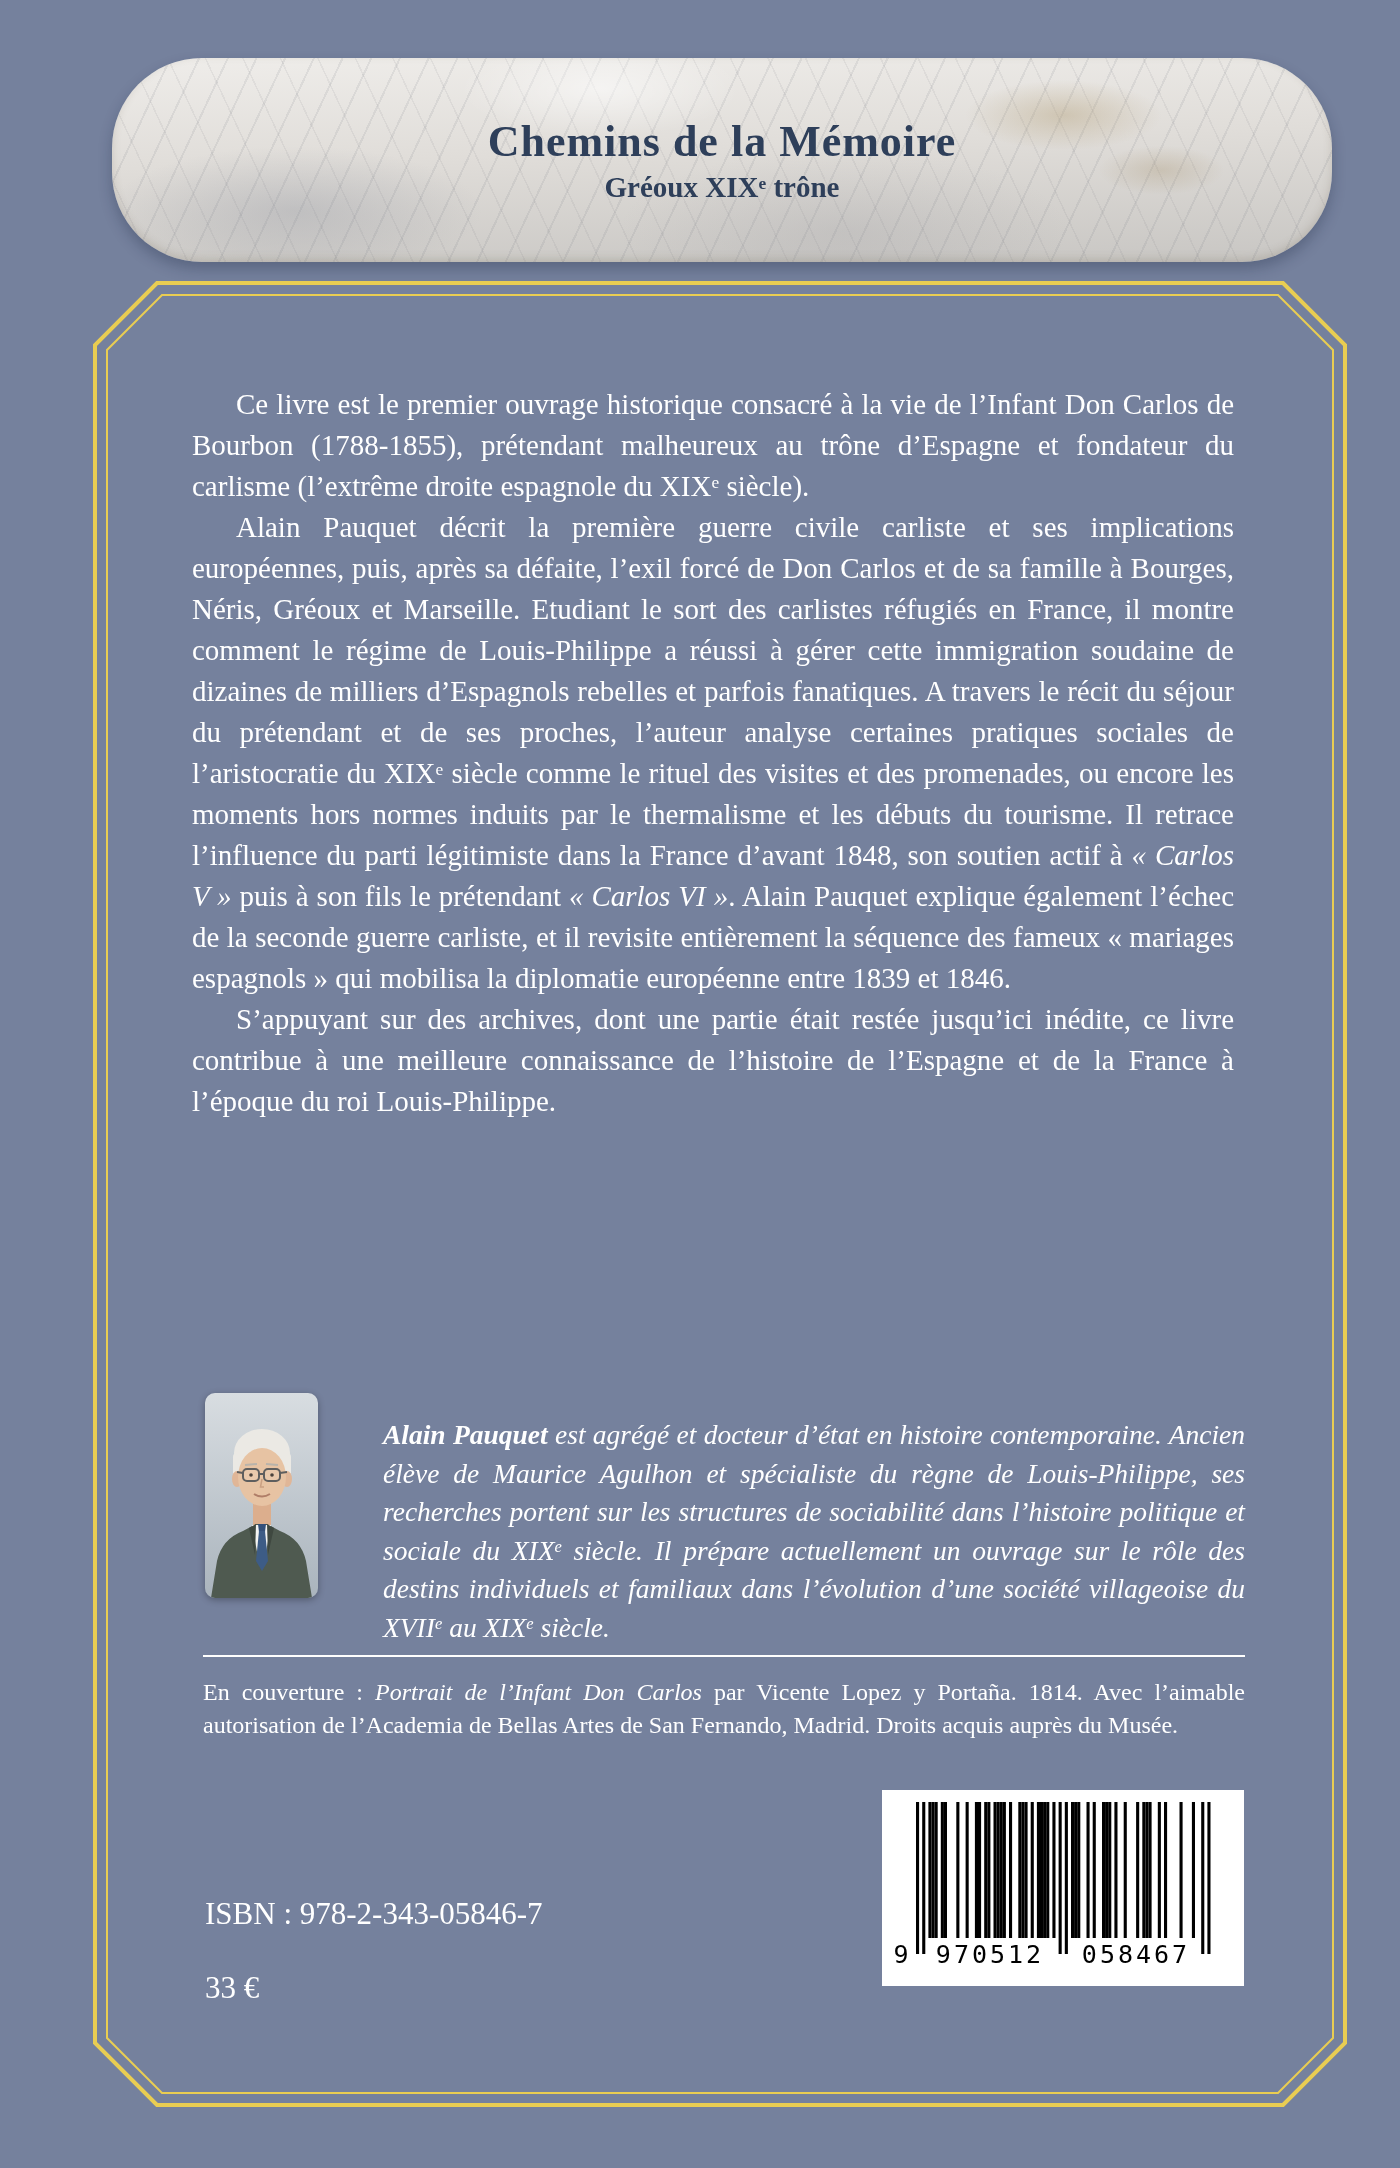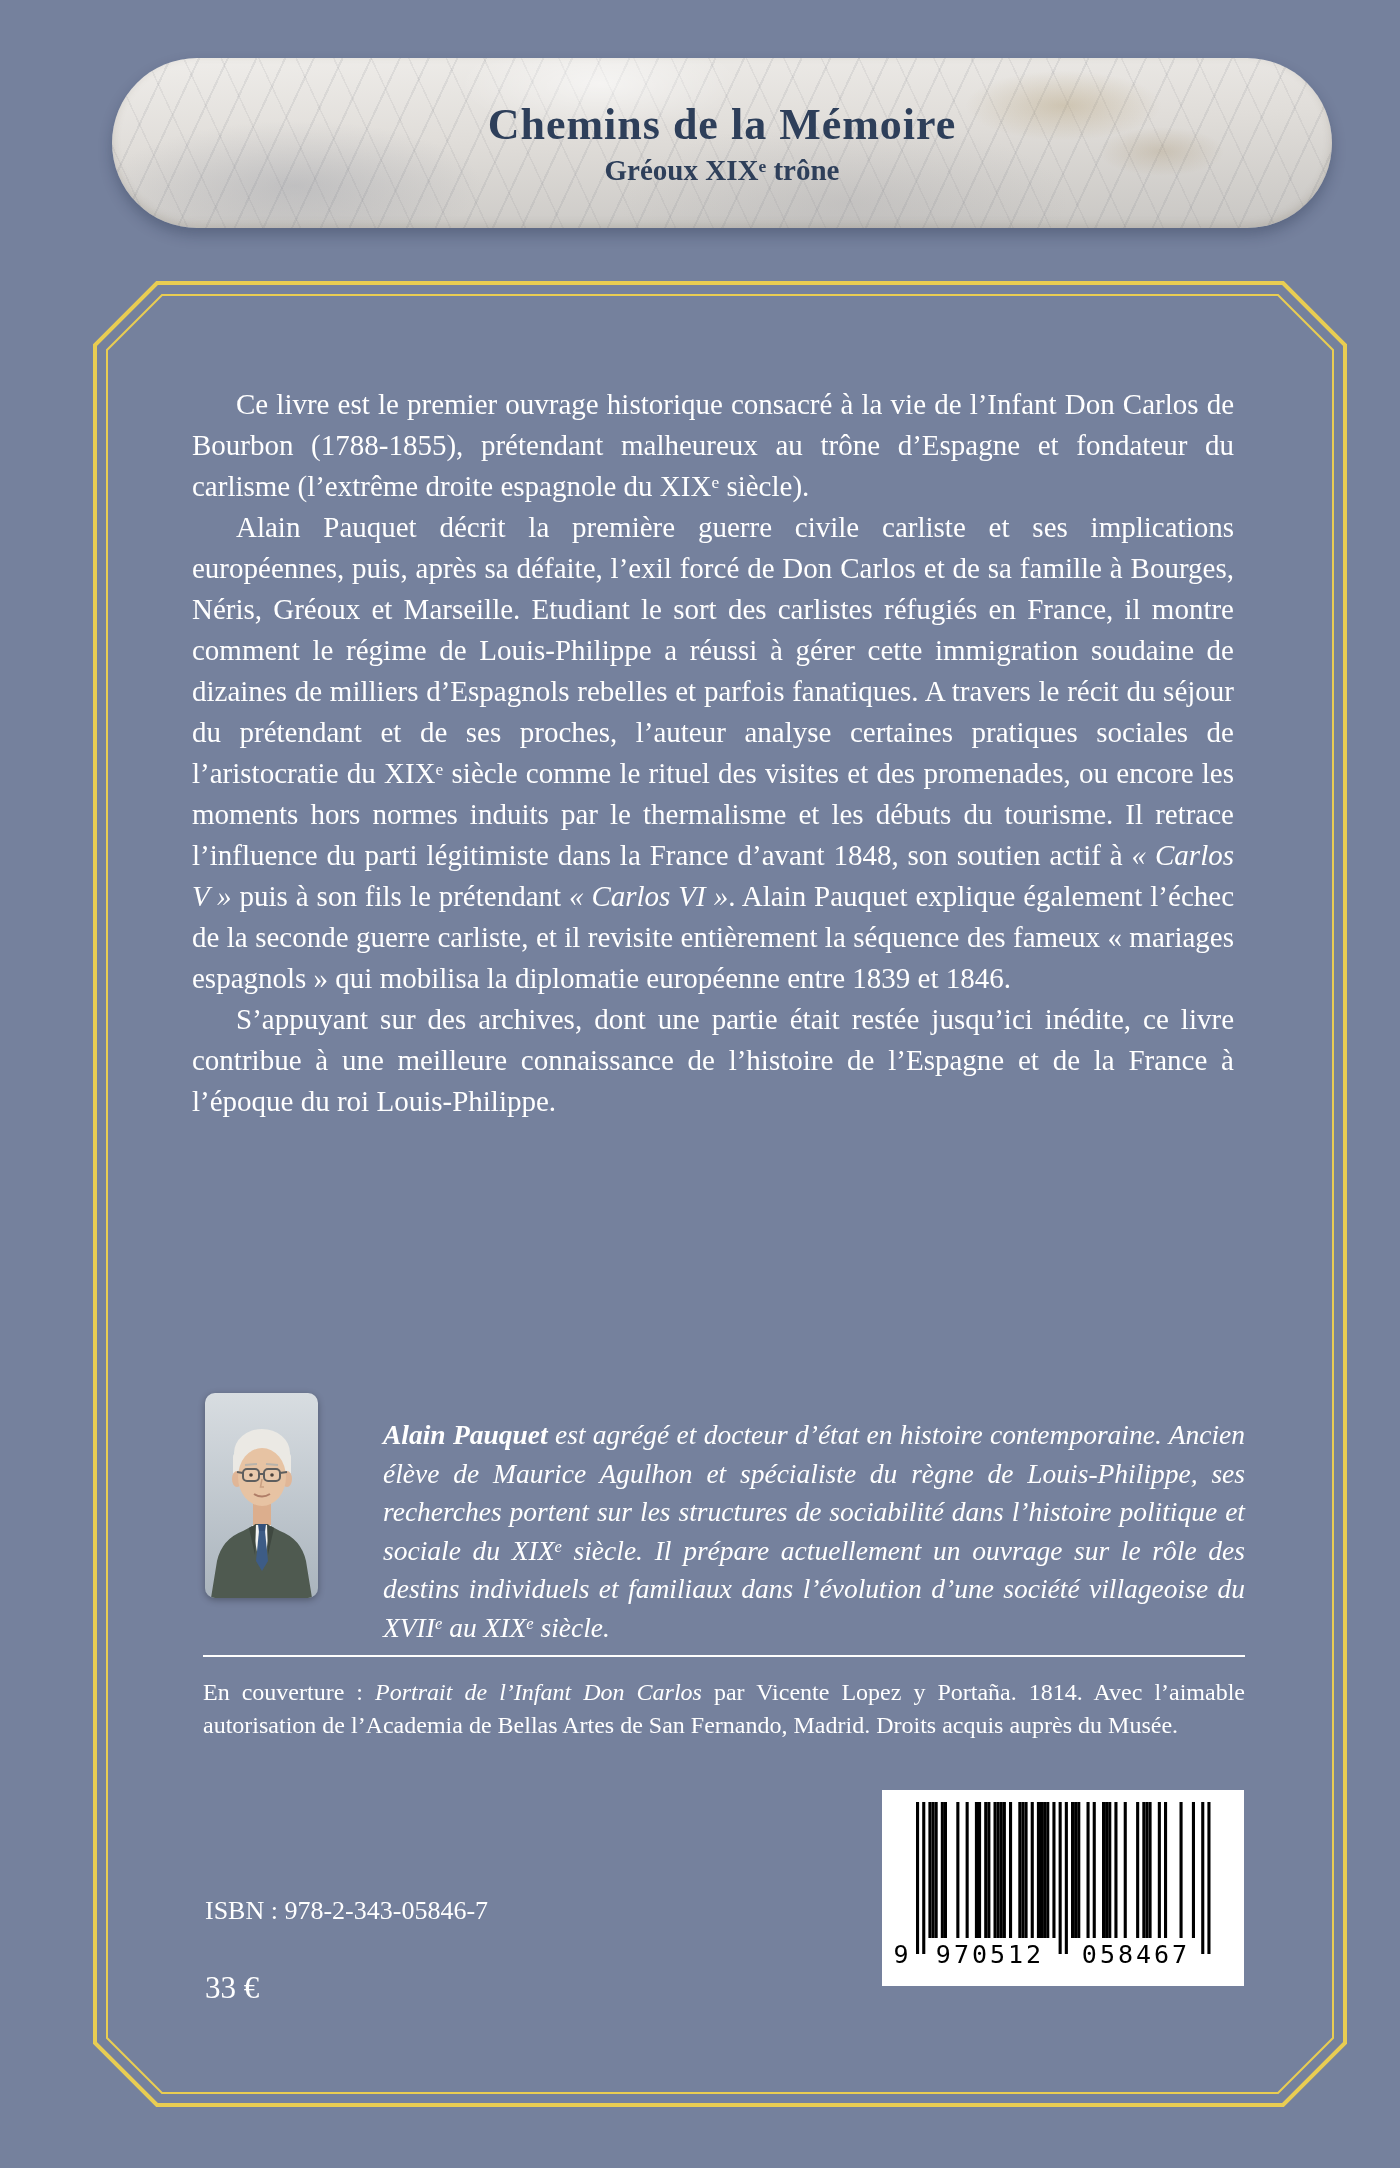--- a/index.html
+++ b/index.html
@@ -9,21 +9,21 @@
   html,body{margin:0;padding:0;}
   body{
     width:1400px;height:2168px;position:relative;overflow:hidden;
     background:var(--bg);
     font-family:"Liberation Serif", serif;
   }
   sup{font-size:0.6em;vertical-align:baseline;position:relative;top:-0.45em;line-height:0;}
 
   
   .banner{
-    position:absolute;left:112px;top:58px;width:1220px;height:170px;
+    position:absolute;left:112px;top:58px;width:1220px;height:204px;
     border-radius:90px;
     display:flex;flex-direction:column;align-items:center;justify-content:center;gap:4px;
     box-shadow:0 7px 14px rgba(22,32,58,.28), inset 0 -3px 8px rgba(110,100,80,.22);
     background:
       radial-gradient(140px 50px at 78% 28%, rgba(176,156,116,.40), transparent 70%),
       radial-gradient(90px 35px at 86% 55%, rgba(166,146,110,.30), transparent 70%),
       radial-gradient(260px 90px at 15% 75%, rgba(130,135,148,.28), transparent 72%),
       radial-gradient(200px 70px at 40% 15%, rgba(255,255,255,.55), transparent 70%),
       radial-gradient(300px 110px at 60% 85%, rgba(150,150,155,.22), transparent 75%),
       repeating-linear-gradient(115deg, rgba(110,115,125,.12) 0 2px, transparent 2px 26px),
@@ -68,21 +68,21 @@
   .barcode-box svg rect{fill:#000;}
   .bc-digit{
     position:absolute;top:150px;color:#000;
     font-family:"DejaVu Sans Mono", monospace;font-size:25px;letter-spacing:3px;
     text-align:center;
   }
   .bc-d0{left:6px;width:26px;letter-spacing:0;}
   .bc-d1{left:38px;width:140px;}
   .bc-d2{left:184px;width:140px;}
 
-  .isbn{position:absolute;left:205px;top:1896px;color:var(--text);font-size:26px;}
+  .isbn{position:absolute;left:205px;top:1896px;color:var(--text);font-size:31px;}
   .price{position:absolute;left:205px;top:1946px;color:var(--text);font-size:31px;margin-top:24px;}
 </style>
 </head>
 <body>
 
 <div class="banner">
   <div class="banner-title">Chemins de la Mémoire</div>
   <div class="banner-subtitle"><span>Gréoux XIX</span><sup>e</sup><span> trône</span></div>
 </div>
 

